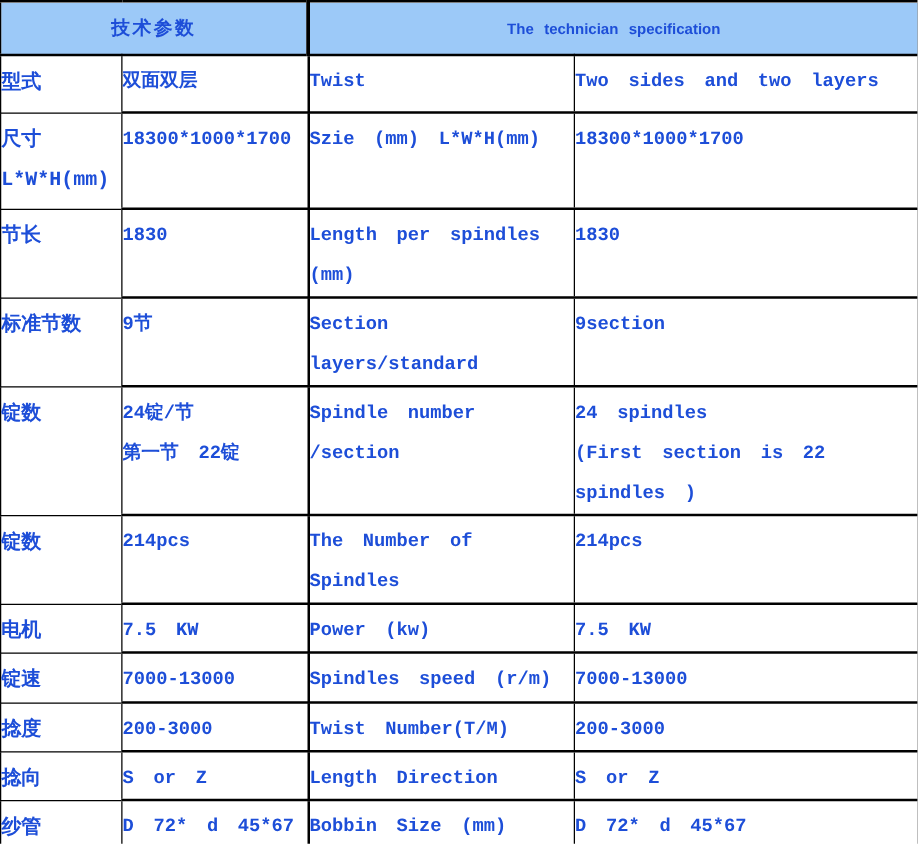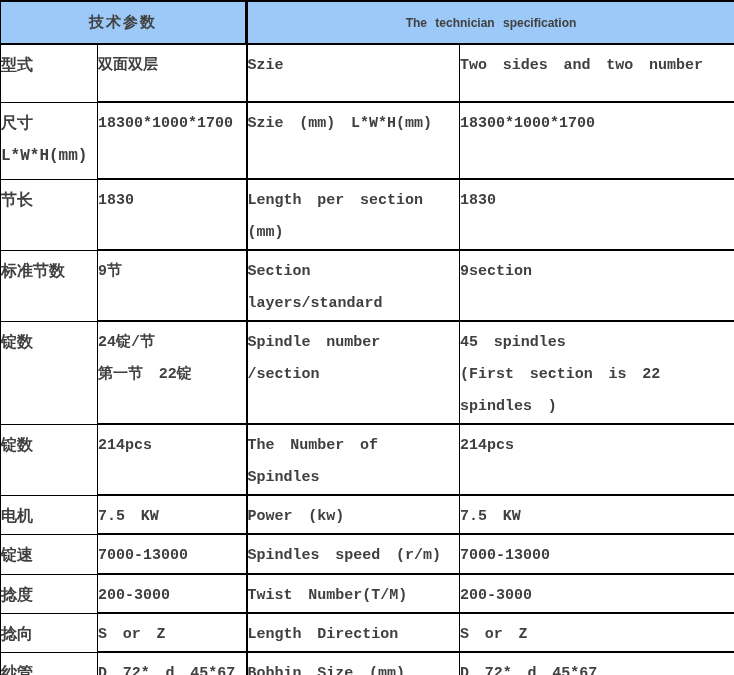--- a/index.html
+++ b/index.html
@@ -17,21 +17,21 @@
   table.spec {
     border-collapse: collapse;
     table-layout: fixed;
     width: 734px;
     background: #ffffff;
   }
   th, td {
     border: 1px solid #000000;
     margin: 0;
     padding: 0;
-    color: #404040;
+    color: #1d4ed8;
     font-weight: bold;
     overflow: hidden;
     white-space: pre-line;
   }
   
   th {
     background: #9cc9f8;
     vertical-align: middle;
     border-bottom-width: 2px;
     border-top-width: 2px;
@@ -75,51 +75,51 @@
       <col style="width:213px">
       <col style="width:275px">
     </colgroup>
     <thead>
       <tr style="height:43px">
         <th colspan="2" class="hd-zh">技术参数</th>
         <th colspan="2" class="hd-en">The technician specification</th>
       </tr>
     </thead>
     <tbody>
-      <tr style="height:58px">
+      <tr style="height:46px">
         <td class="zh-name">型式</td>
         <td class="zh-val">双面双层</td>
-        <td class="en-name">Szie</td>
-        <td class="en-val">Two sides and two number</td>
+        <td class="en-name">Twist</td>
+        <td class="en-val">Two sides and two layers</td>
       </tr>
       <tr style="height:77px">
         <td class="zh-name">尺寸
 L*W*H(mm)</td>
         <td class="zh-val">18300*1000*1700</td>
         <td class="en-name">Szie (mm) L*W*H(mm)</td>
         <td class="en-val">18300*1000*1700</td>
       </tr>
       <tr style="height:45px">
         <td class="zh-name">节长</td>
         <td class="zh-val">1830</td>
-        <td class="en-name">Length per section (mm)</td>
+        <td class="en-name">Length per spindles (mm)</td>
         <td class="en-val">1830</td>
       </tr>
       <tr style="height:44px">
         <td class="zh-name">标准节数</td>
         <td class="zh-val">9节</td>
         <td class="en-name">Section layers/standard</td>
         <td class="en-val">9section</td>
       </tr>
       <tr style="height:73px">
         <td class="zh-name">锭数</td>
         <td class="zh-val">24锭/节
 第一节 22锭</td>
         <td class="en-name">Spindle number /section</td>
-        <td class="en-val">45 spindles
+        <td class="en-val">24 spindles
 (First section is 22 spindles )</td>
       </tr>
       <tr style="height:45px">
         <td class="zh-name">锭数</td>
         <td class="zh-val">214pcs</td>
         <td class="en-name">The Number of Spindles</td>
         <td class="en-val">214pcs</td>
       </tr>
       <tr style="height:32px">
         <td class="zh-name">电机</td>

